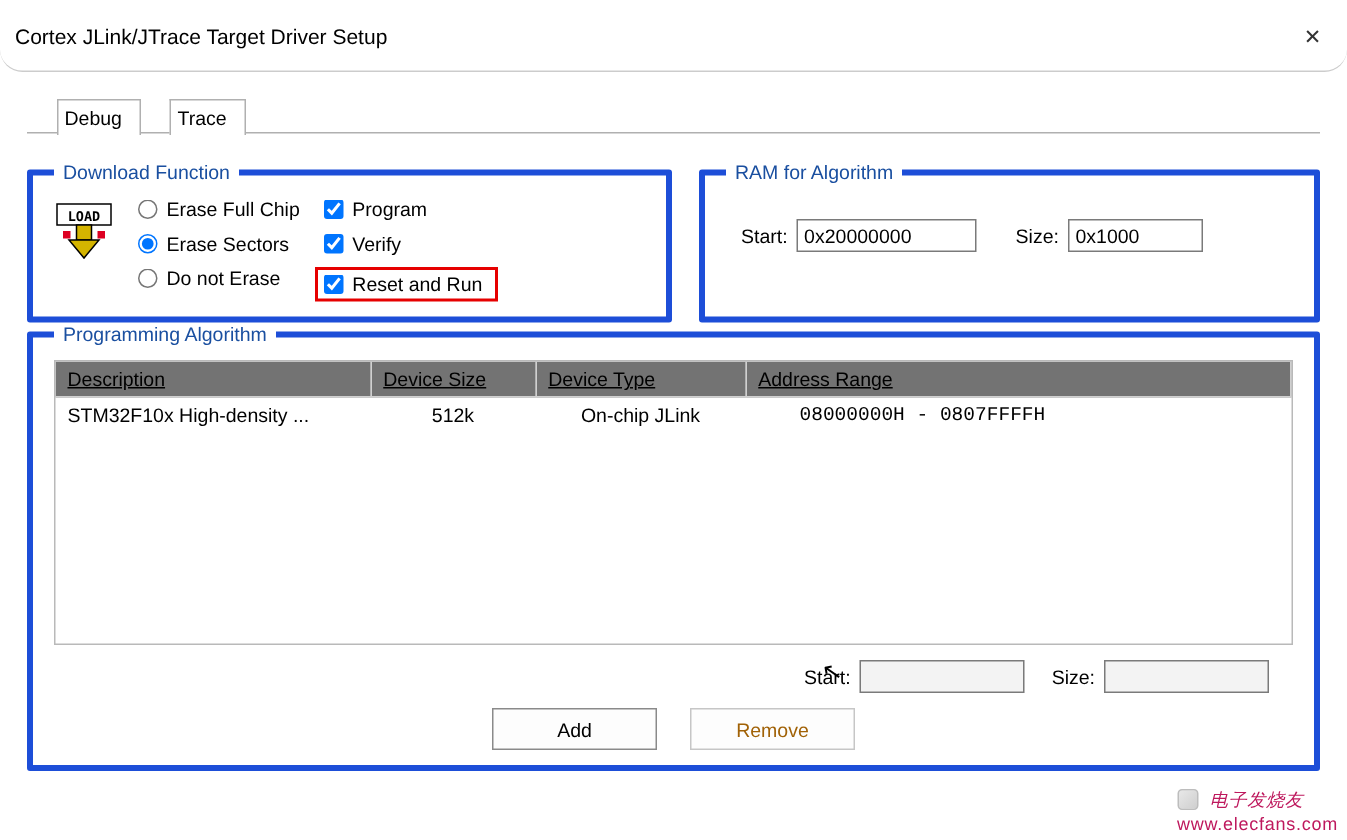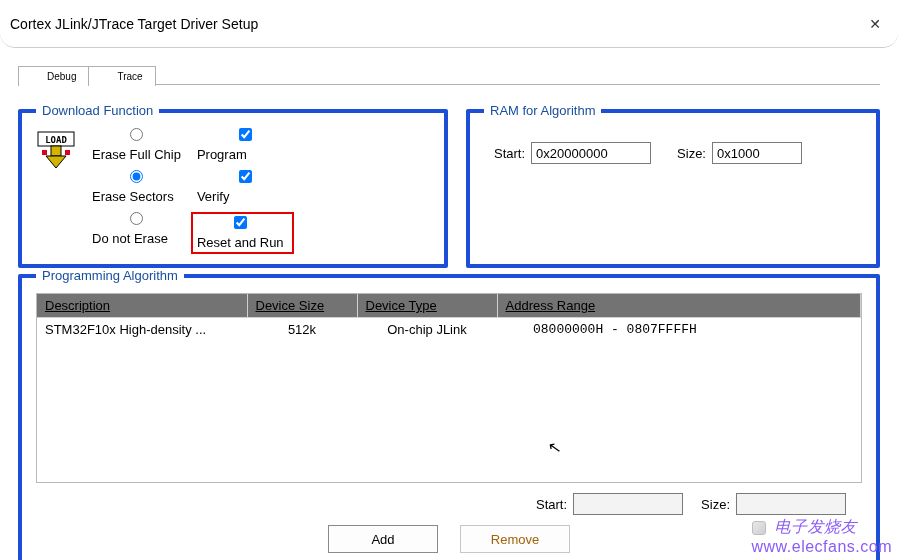--- a/index.html
+++ b/index.html
@@ -39,26 +39,27 @@
   }
   .tabs {
     display: flex;
     align-items: flex-end;
     position: relative;
     z-index: 2;
   }
   .tab {
     border: 1px solid #b0b0b0;
     border-bottom: none;
-    padding: 4px 12px 4px 28px;
+    padding: 4px 12px 4px 4px;
     background: #fff;
     margin-right: -1px;
     position: relative;
     top: 1px;
-    font-size: 10px;
+    font-size: 13px;
+    margin-left: 20px;
   }
   .tab.active {
     background: #fff;
     z-index: 3;
     padding-top:5px;
     padding-bottom:5px;
     top:1px;
   }
   .tab:not(.active){
     top:2px;
@@ -109,23 +110,23 @@
   .load-icon svg { width:40px;height:40px; }
 
   .radio-col, .check-col {
     display: flex;
     flex-direction: column;
     gap: 8px;
     padding-top: 0;
   }
   .radio-row, .check-row {
     display: flex;
+    align-items: center;
     gap: 6px;
     white-space: nowrap;
-    flex-direction: column;
   }
   .radio-row input, .check-row input { margin:0; }
   .highlight-box {
     border: 2px solid #e60000;
     padding: 2px 8px 2px 4px;
     margin-left: -6px;
   }
 
   .ram-row {
     display: flex;
@@ -213,22 +214,22 @@
     position:absolute;
     left:548px; top:438px;
     font-size:16px; color:#000;
     transform: rotate(-10deg);
     pointer-events:none;
   }
   .watermark{
     position:absolute;
     right:6px;
     bottom:4px;
-    font-size:16px;
-    color:#8b5cf6;
+    font-size:12px;
+    color:#be185d;
     letter-spacing:0.5px;
     font-style:italic;
     pointer-events:none;
   }
   .watermark .wm-logo{
     display:inline-block;
     width:14px;height:14px;
     border:1px solid #bdbdbd;
     border-radius:3px;
     vertical-align:-3px;

